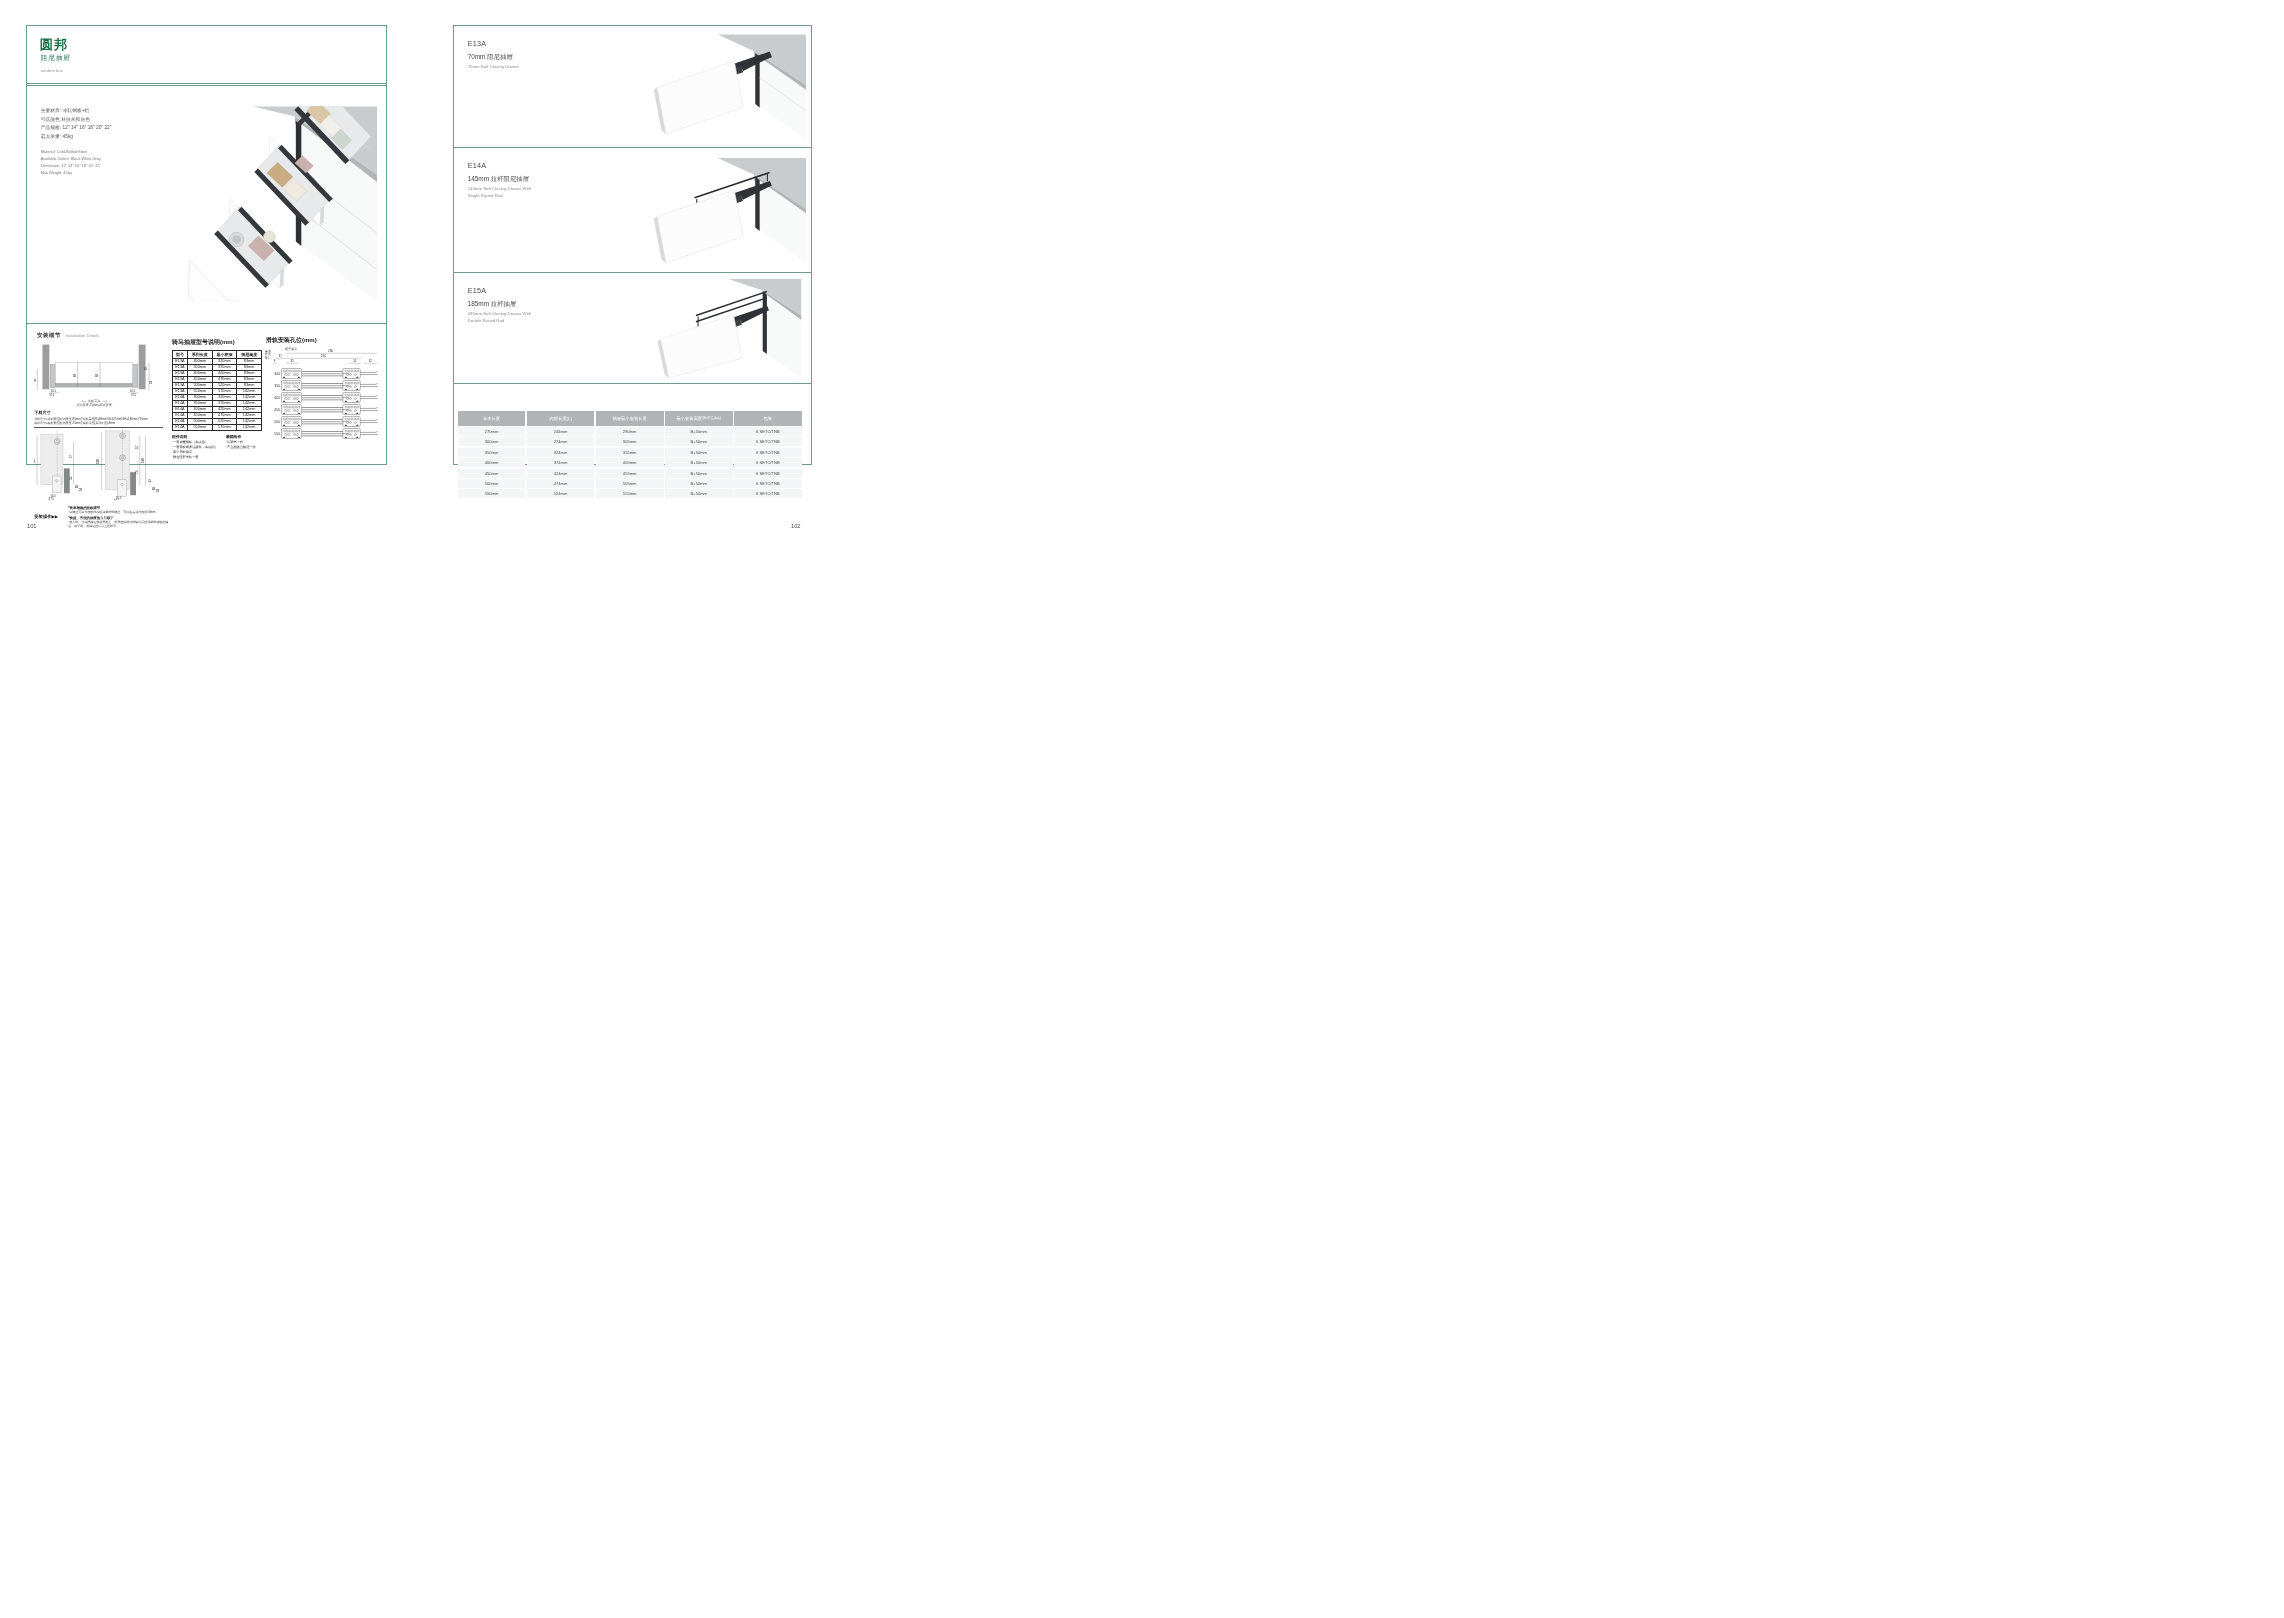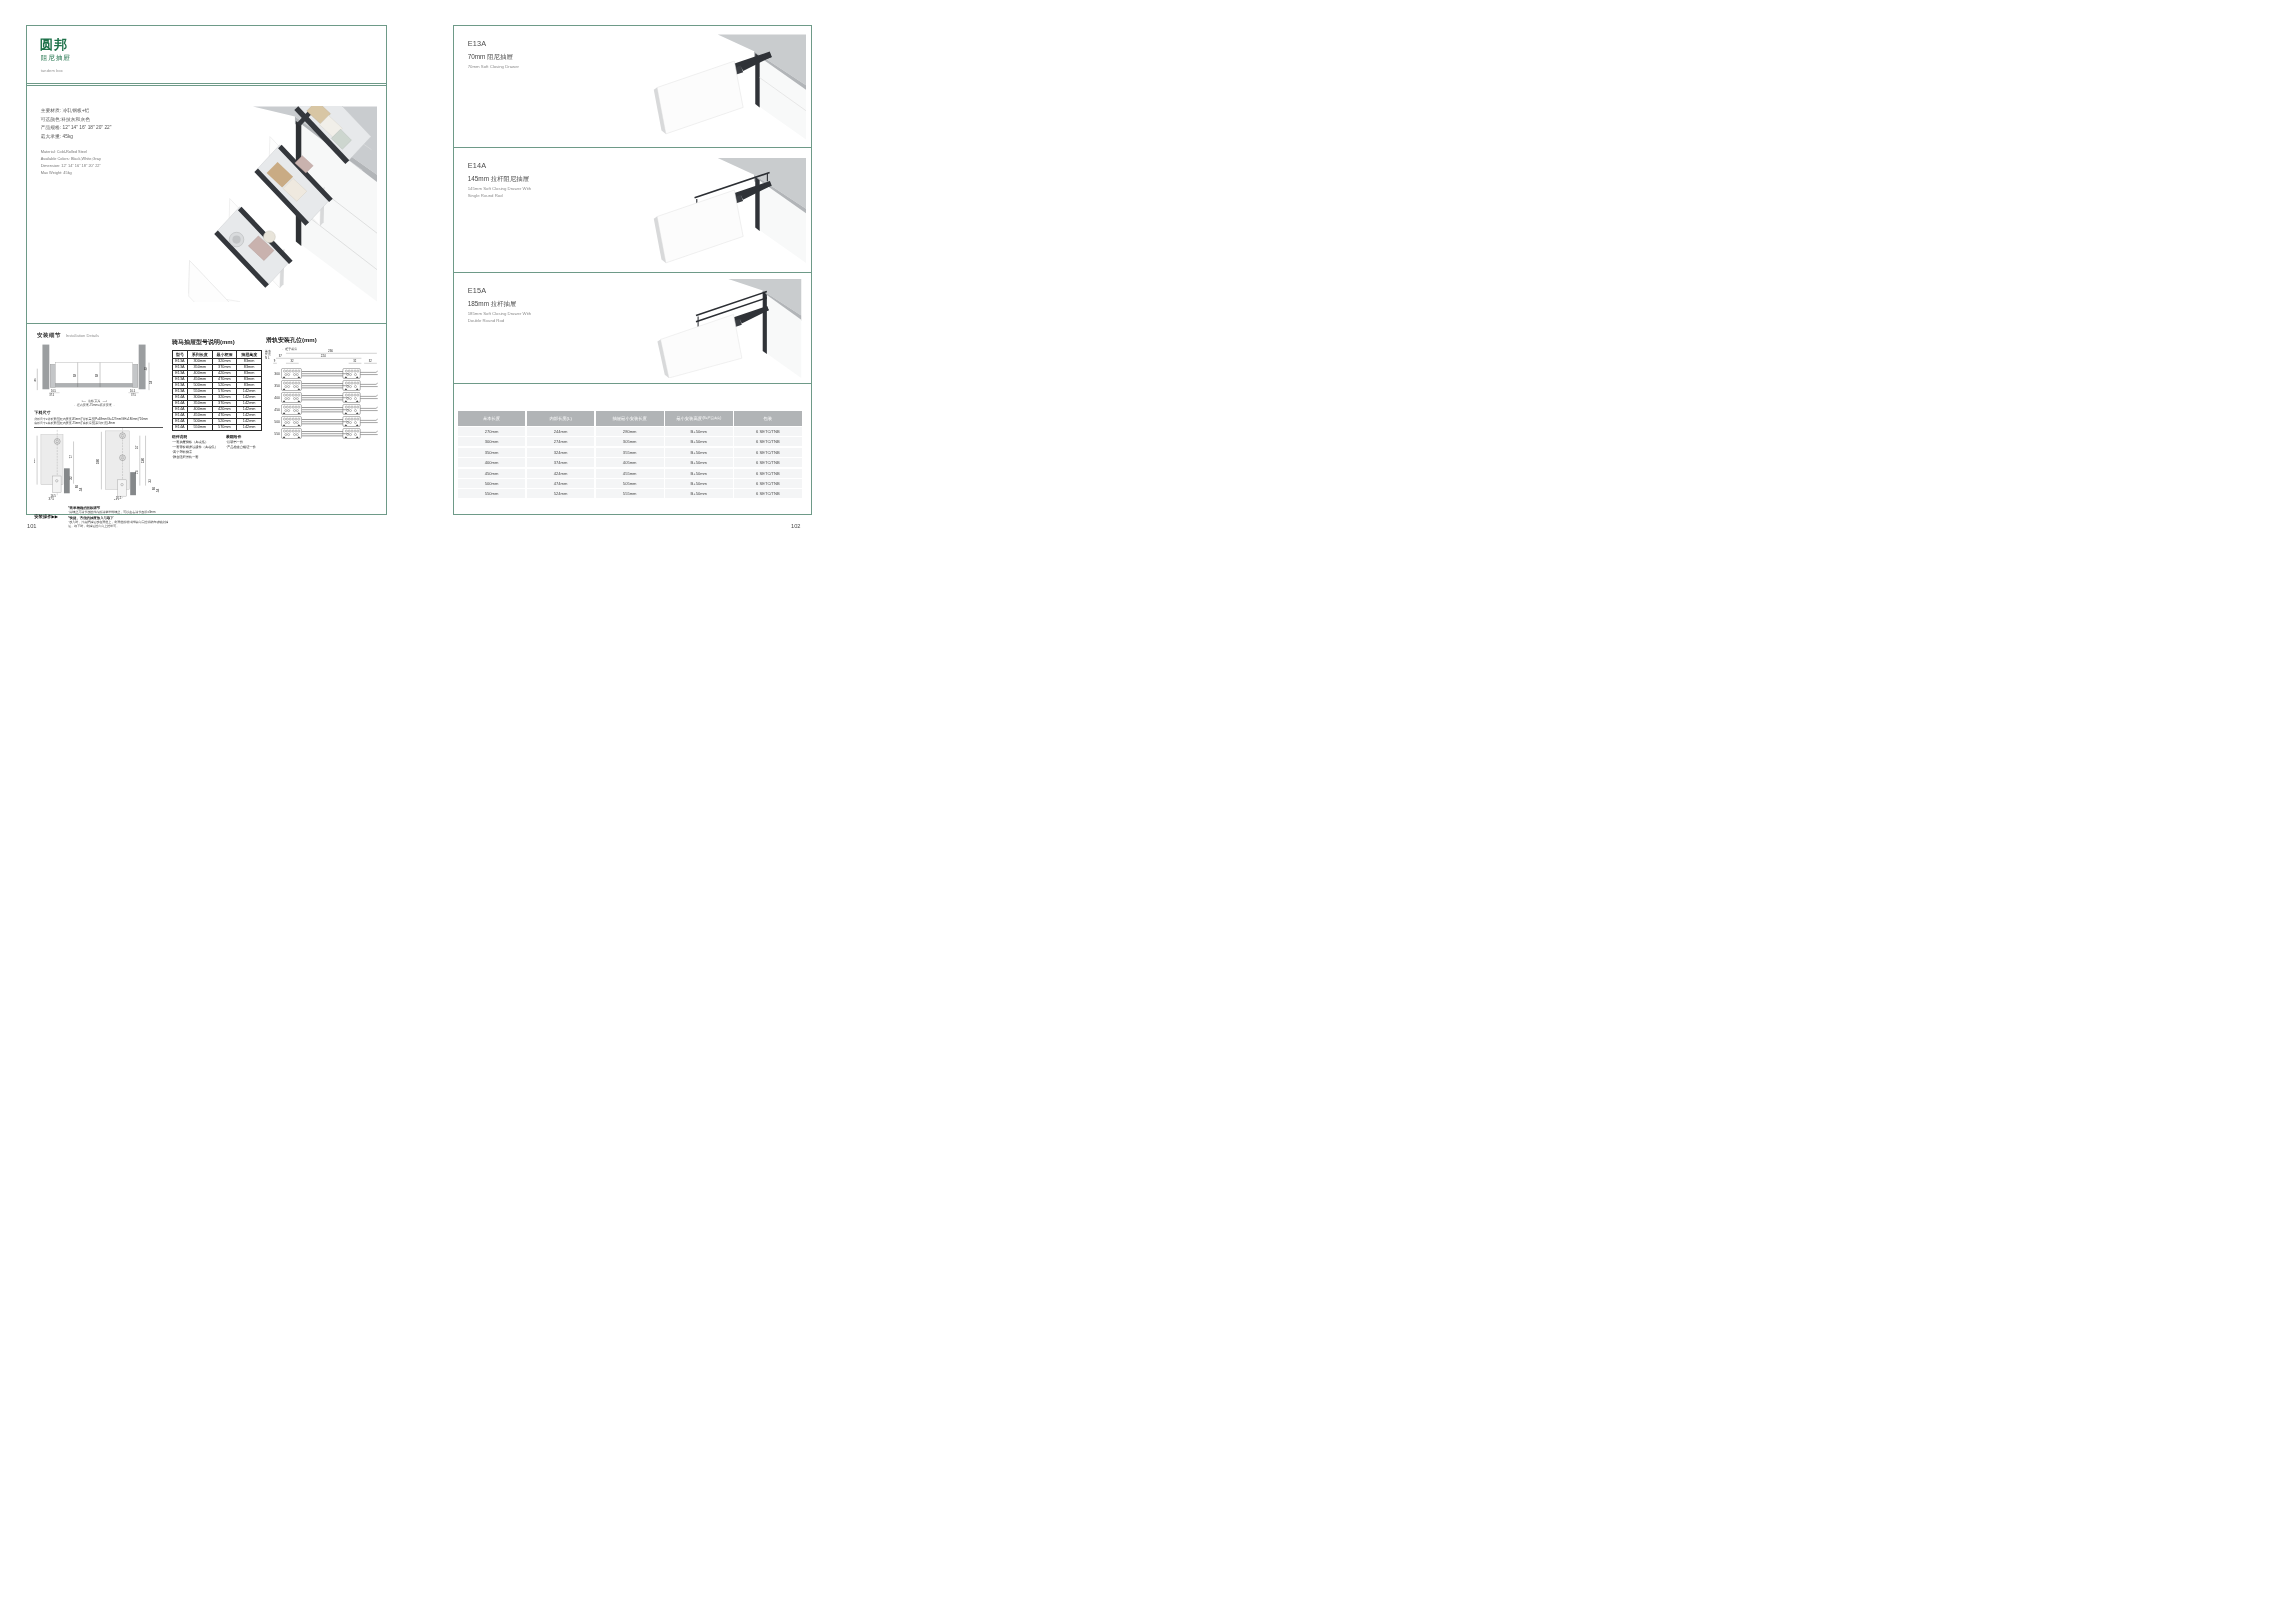--- a/index.html
+++ b/index.html
@@ -7,21 +7,21 @@
     --green:#1d7149;
     --ink:#3a3a3a;
     --gray:#8b8b8b;
     --thbg:#b1b4b6;
     --rowbg:#f4f5f6;
     --dk:#2f3237;
   }
   *{box-sizing:border-box;margin:0;padding:0;}
   body{background:#ffffff;font-family:"Liberation Sans","DejaVu Sans",sans-serif;color:var(--ink);}
   .sheet{position:relative;width:827px;height:539px;background:#fff;overflow:hidden;}
-  .page{position:absolute;top:25px;height:490px;border:0.5px solid var(--line);background:#fff;}
+  .page{position:absolute;top:25px;height:440px;border:0.5px solid var(--line);background:#fff;}
   .page-left{left:26px;width:361px;}
   .page-right{left:453px;width:359px;}
   .pageno{position:absolute;font-size:5.7px;color:#4a4a4a;}
   .pageno-left{left:27px;top:523px;}
   .pageno-right{left:791px;top:523px;}
 
   
   .sec-header{position:relative;height:58px;border-bottom:0.5px solid var(--line);}
   .gapline{border-top:0.5px solid var(--line);margin-top:0.9px;}
   .brand{position:absolute;left:12.8px;top:10px;font-size:13.2px;font-weight:900;color:var(--green);letter-spacing:0.9px;}

